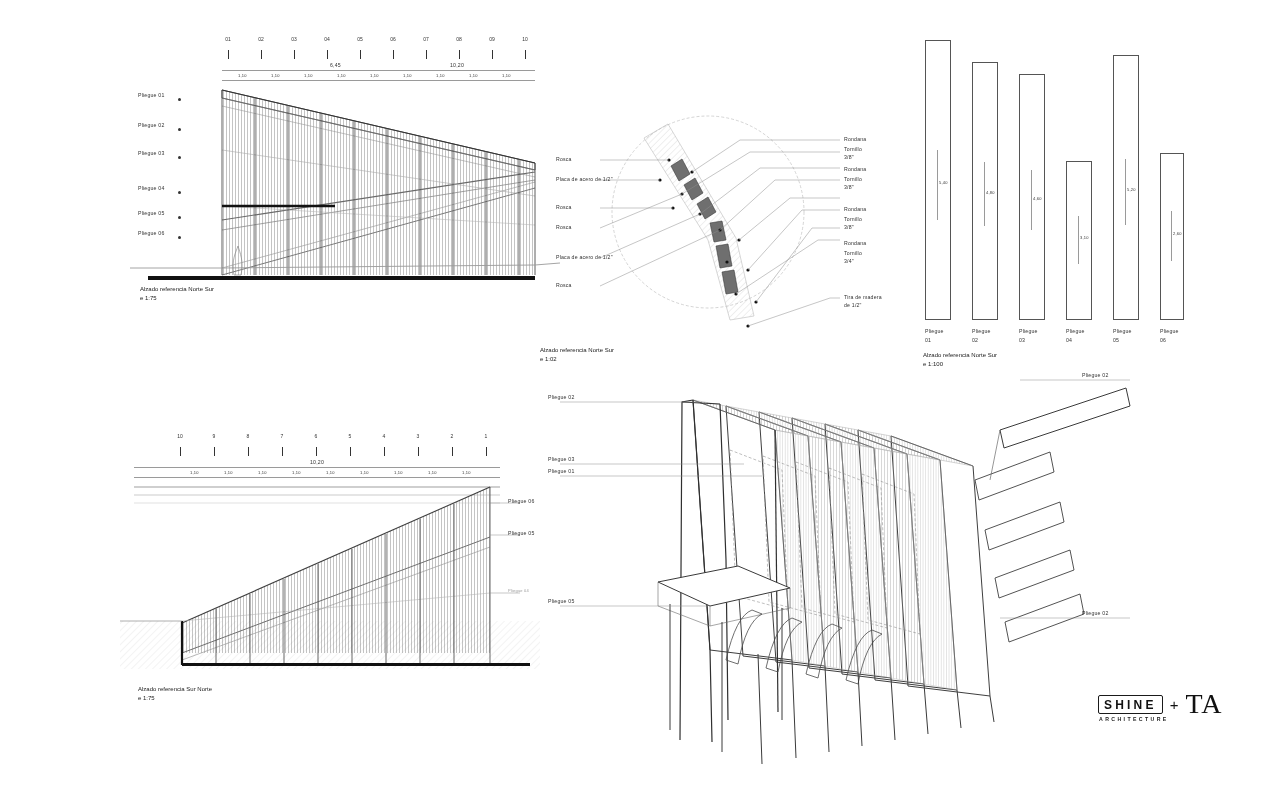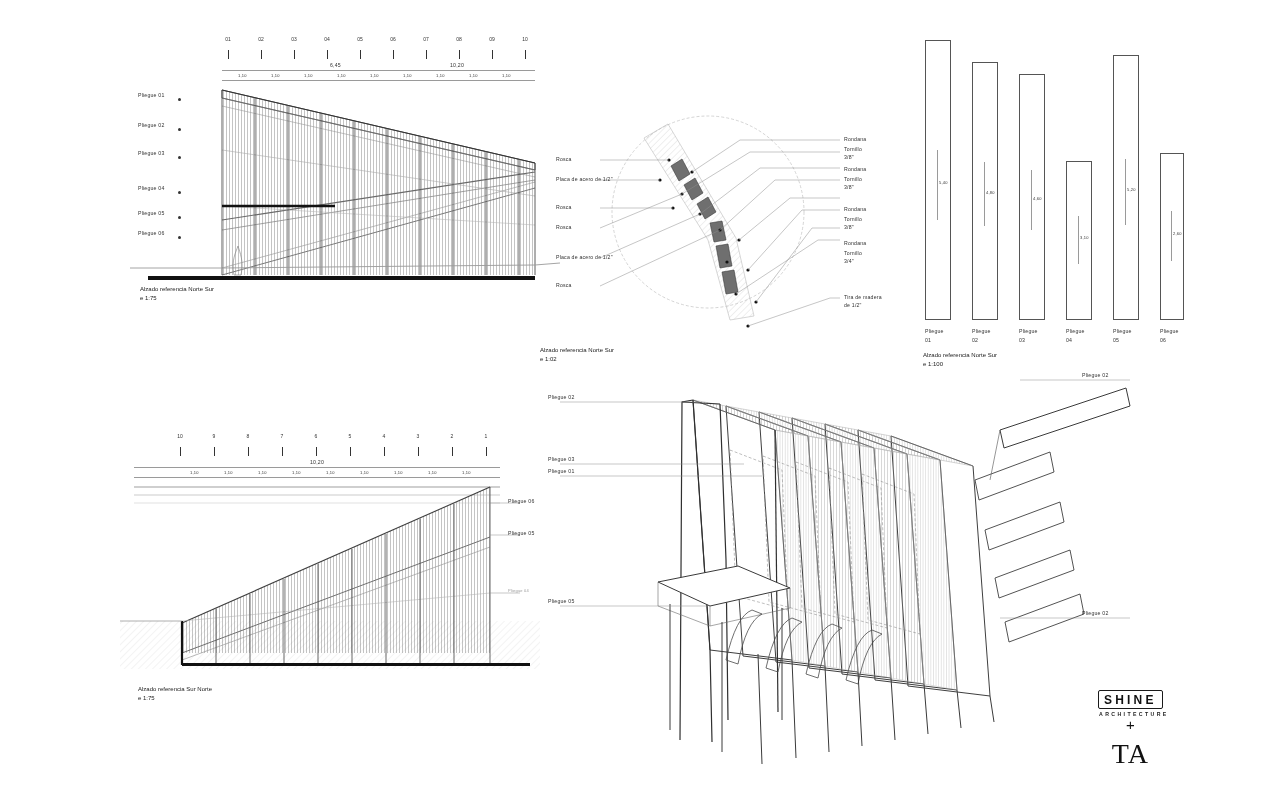--- a/index.html
+++ b/index.html
@@ -65,21 +65,20 @@
   }
 
   svg { display: block; overflow: visible; }
 
   
   .logo-wrap {
     position: absolute;
     display: flex;
     align-items: center;
     gap: 7px;
-    flex-direction: column;
   }
   .shine-box {
     border: 1.4px solid #1a1a1a;
     border-radius: 2px;
     padding: 3px 5px 2px 5px;
     font-size: 12px;
     letter-spacing: 3.2px;
     font-weight: 700;
     color: #111;
     line-height: 1;

